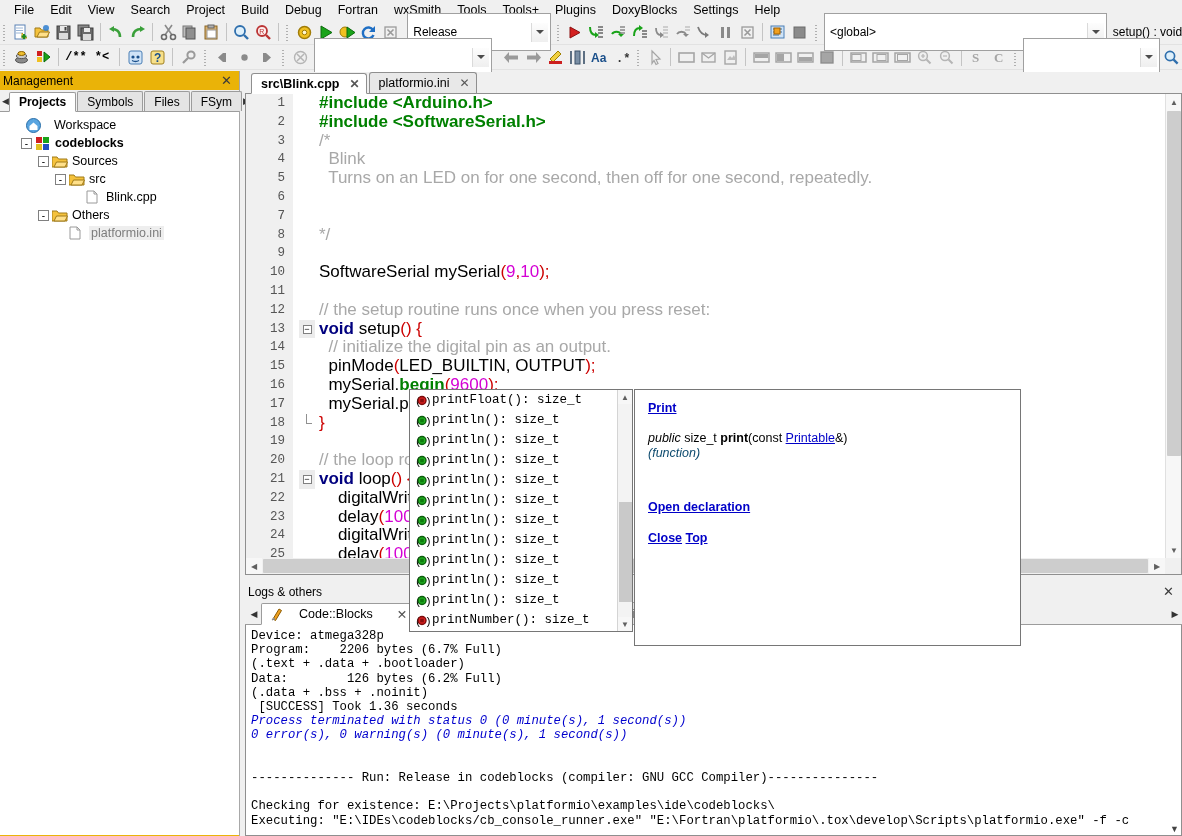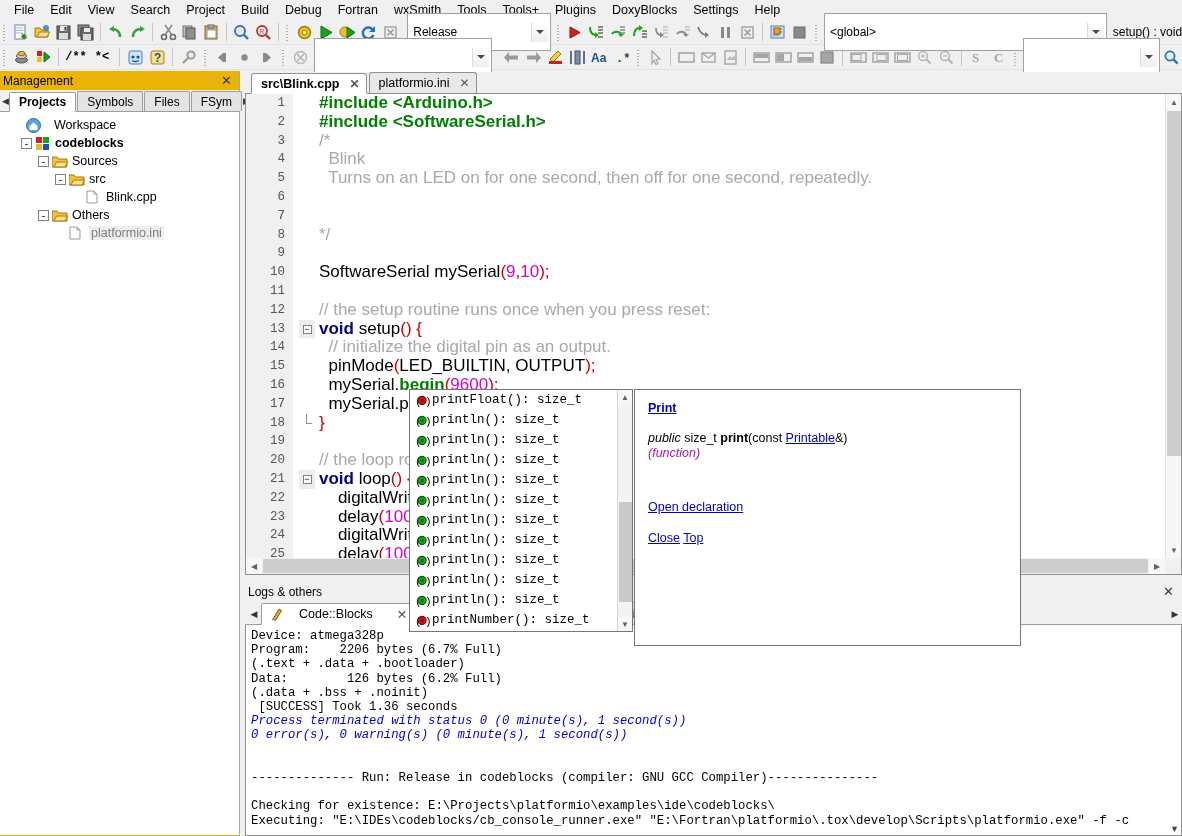--- a/index.html
+++ b/index.html
@@ -197,22 +197,22 @@
   .ac-tip {
     position: absolute; left: 634px; top: 389px; width: 387px; height: 257px;
     background: #fff; border: 1px solid #767676; z-index: 41; padding: 11px 13px;
     font-family: "Liberation Sans", sans-serif; font-size: 12.5px;
   }
   .lnk { color: #0000c8; text-decoration: underline; cursor: pointer; }
   .tip-title { font-weight: bold; margin-bottom: 16px; }
   .tip-sig { margin-bottom: 1px; }
   .tip-sig i { font-style: italic; }
   .tip-sig b { font-weight: bold; }
-  .tip-kind { color: #a21caf; font-style: italic; margin-bottom: 40px; }
-  .tip-row { margin-bottom: 17px; }
+  .tip-kind { color: #0c4a6e; font-style: italic; margin-bottom: 40px; }
+  .tip-row { margin-bottom: 17px; font-weight: bold; }
 
   
   .logs {
     position: absolute; left: 245px; top: 582px; width: 937px; height: 254px;
     background: #f0f0f0;
   }
   .logs-title {
     height: 19px; display: flex; align-items: center; justify-content: space-between;
     font-size: 12px; padding: 0 5px 0 3px;
   }

